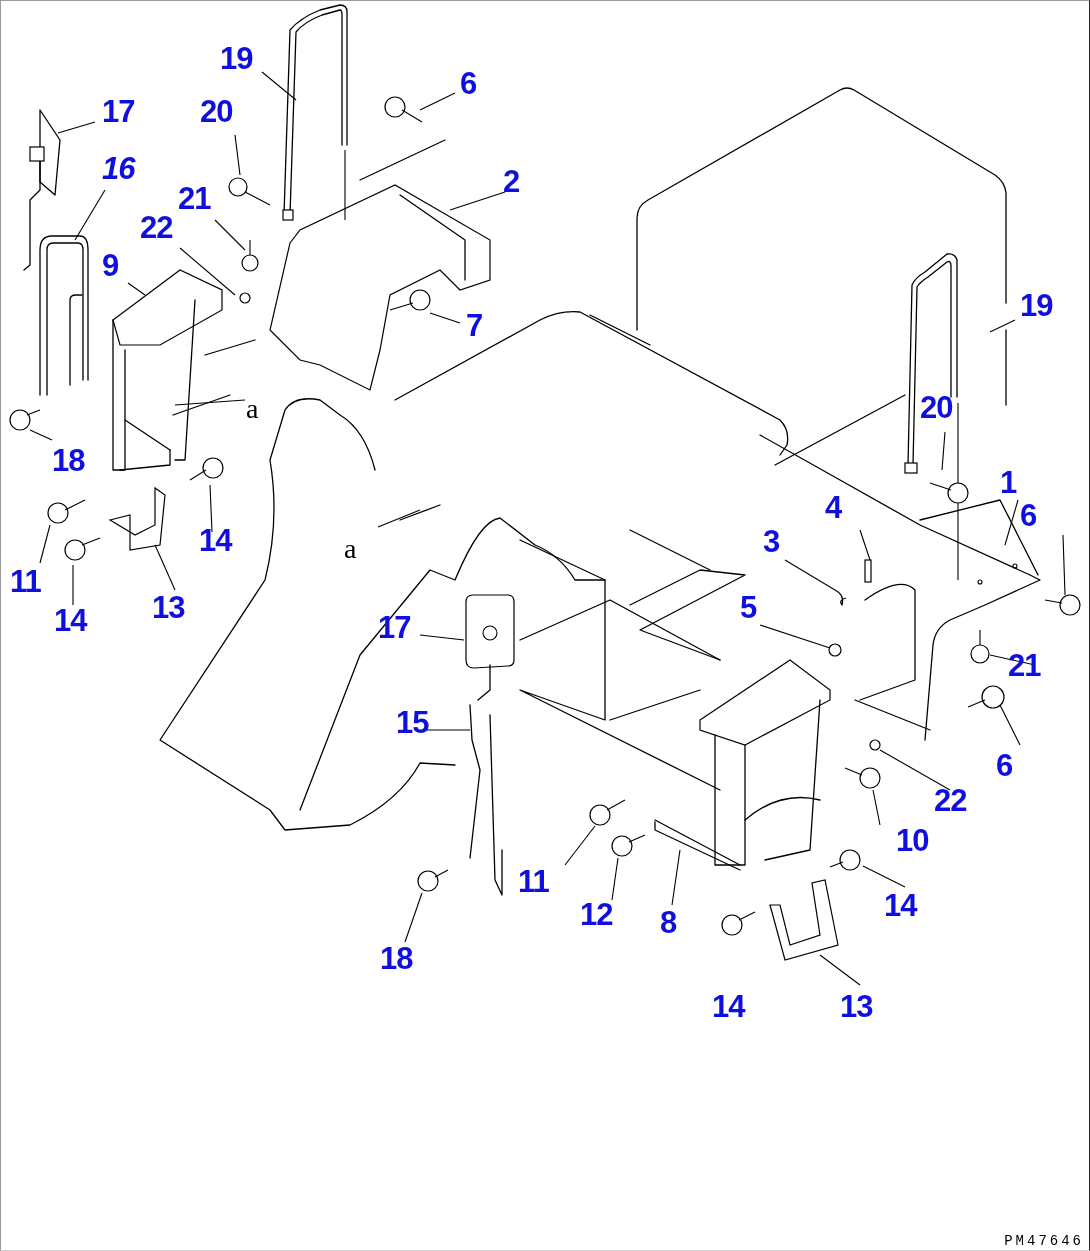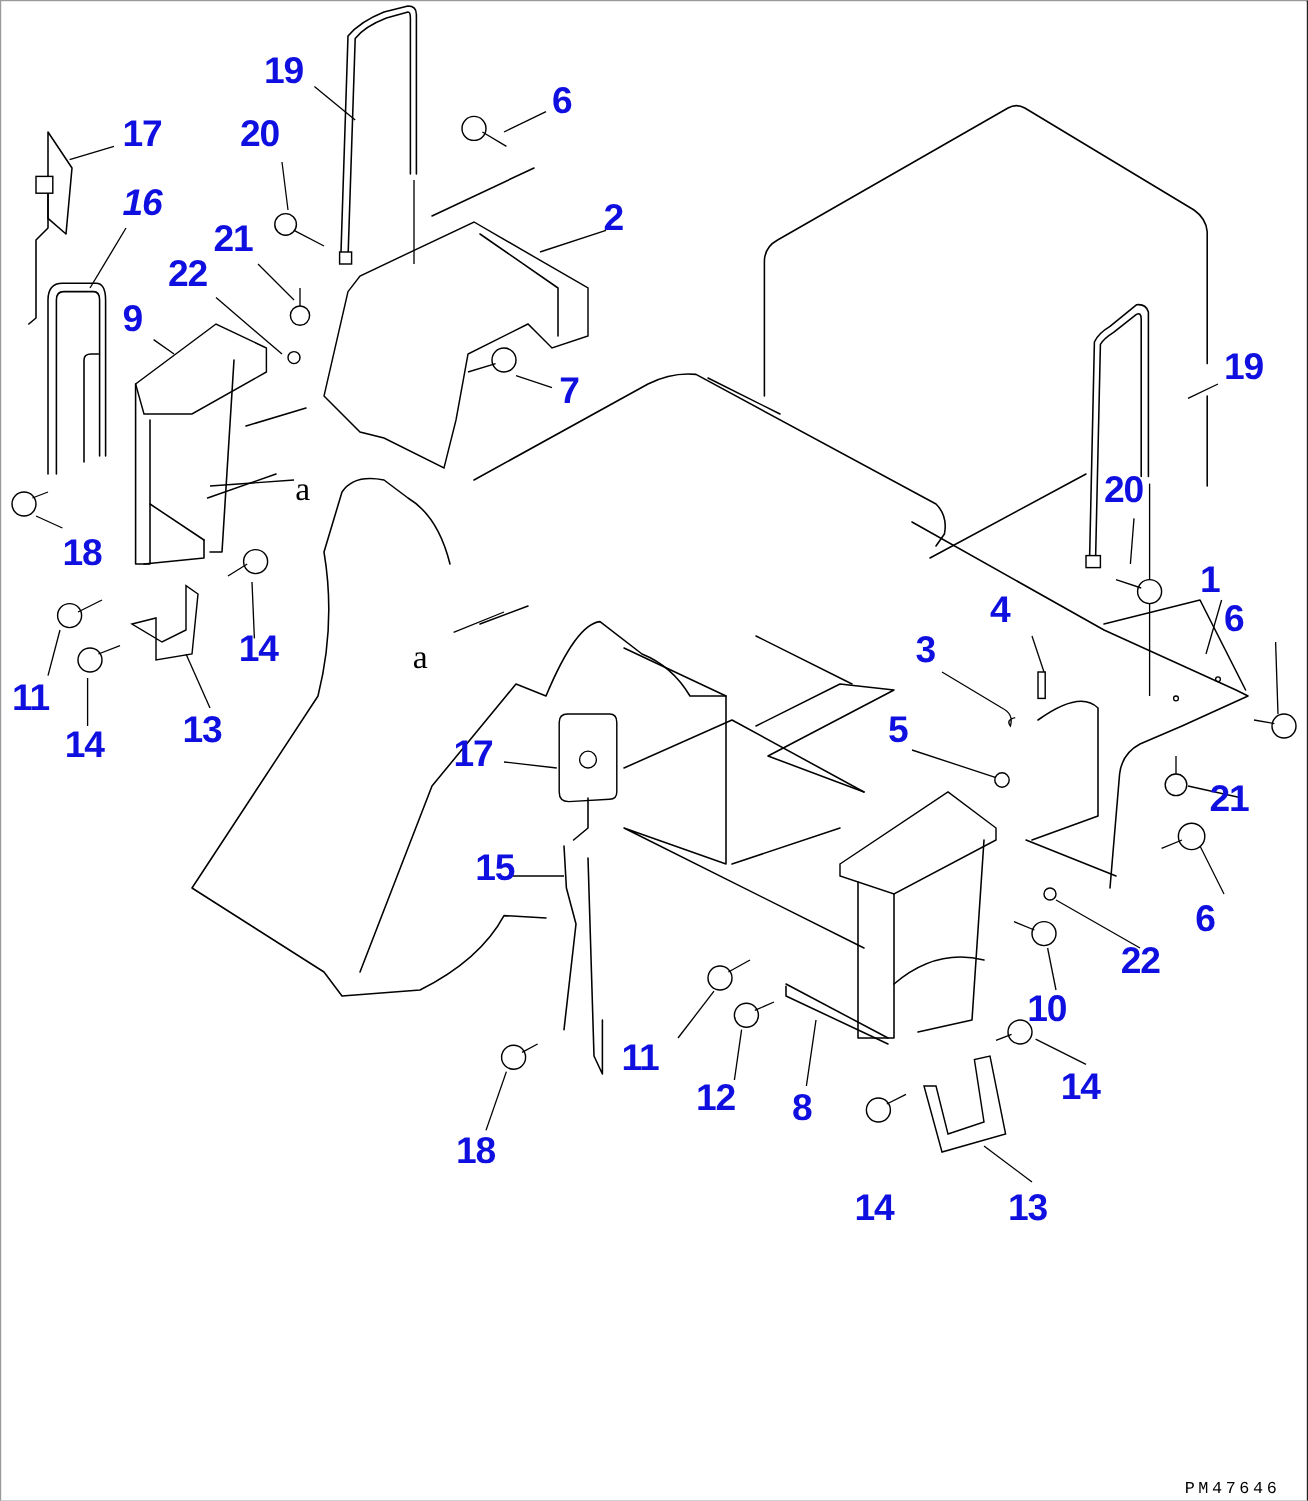--- a/index.html
+++ b/index.html
@@ -4,21 +4,21 @@
 <style>
   html, body { margin: 0; padding: 0; background: #ffffff; }
   body { width: 1090px; height: 1251px; position: relative; overflow: hidden; font-family: "Liberation Sans", sans-serif; }
   .frame { position: absolute; left: 0; top: 0; width: 1088px; height: 1249px; border: 1px solid #9a9a9a; border-bottom-color: #cfcfcf; border-right-color: #222; background: #fff; }
   svg#drawing { position: absolute; left: 0; top: 0; }
   .ln { fill: none; stroke: #000; stroke-width: 1.3; stroke-linejoin: round; stroke-linecap: round; }
   .ln2 { fill: none; stroke: #000; stroke-width: 1.1; }
   .part { fill: #fff; stroke: #000; stroke-width: 1.2; }
   .callout-num { position: absolute; color: #0f0fe0; font-family: "Liberation Sans", sans-serif; font-weight: bold; font-size: 31px; line-height: 1; letter-spacing: -1px; }
   .view-letter { position: absolute; color: #000; font-family: "Liberation Serif", serif; font-size: 28px; line-height: 1; }
-  .drawing-no { position: absolute; right: 23px; bottom: 2px; font-family: "Liberation Mono", monospace; font-size: 14px; letter-spacing: 3px; color: #000; }
+  .drawing-no { position: absolute; right: 6px; bottom: 2px; font-family: "Liberation Mono", monospace; font-size: 14px; letter-spacing: 3px; color: #000; }
 </style>
 </head>
 <body>
 
 <div class="frame"></div>
 
 <svg id="drawing" width="1090" height="1251" viewBox="0 0 1090 1251">
 
   <g>
     <path class="ln" d="M637,330 L637,218 Q637,206 648,200 L840,90 Q847,86 854,90 L995,175 Q1005,182 1006,193 L1006,303"></path>
@@ -260,21 +260,21 @@
 <div class="callout-num" style="left:763px;top:526px;">3</div>
 <div class="callout-num" style="left:10px;top:566px;">11</div>
 <div class="callout-num" style="left:54px;top:605px;">14</div>
 <div class="callout-num" style="left:152px;top:592px;">13</div>
 <div class="callout-num" style="left:740px;top:592px;">5</div>
 <div class="callout-num" style="left:378px;top:612px;">17</div>
 <div class="callout-num" style="left:1008px;top:650px;">21</div>
 <div class="callout-num" style="left:376px;top:707px;margin-left:20px;">15</div>
 <div class="callout-num" style="left:996px;top:750px;">6</div>
 <div class="callout-num" style="left:934px;top:785px;">22</div>
-<div class="callout-num" style="left:856px;top:825px;">10</div>
+<div class="callout-num" style="left:896px;top:825px;">10</div>
 <div class="callout-num" style="left:518px;top:866px;">11</div>
 <div class="callout-num" style="left:884px;top:890px;">14</div>
 <div class="callout-num" style="left:580px;top:899px;">12</div>
 <div class="callout-num" style="left:660px;top:907px;">8</div>
 <div class="callout-num" style="left:380px;top:943px;">18</div>
 <div class="callout-num" style="left:712px;top:991px;">14</div>
 <div class="callout-num" style="left:840px;top:991px;">13</div>
 
 <div class="view-letter" style="left:246px;top:395px;">a</div>
 <div class="view-letter" style="left:344px;top:535px;">a</div>

